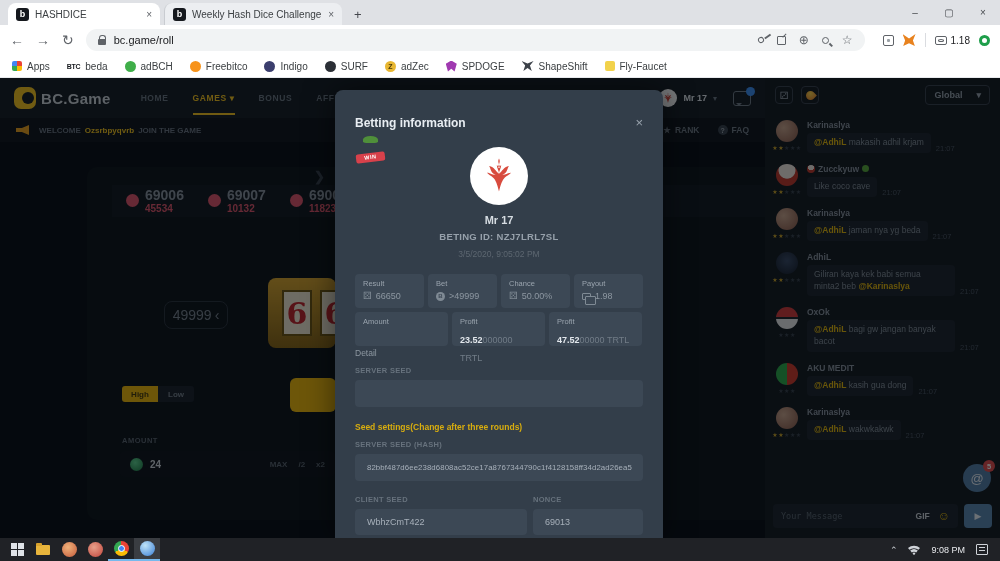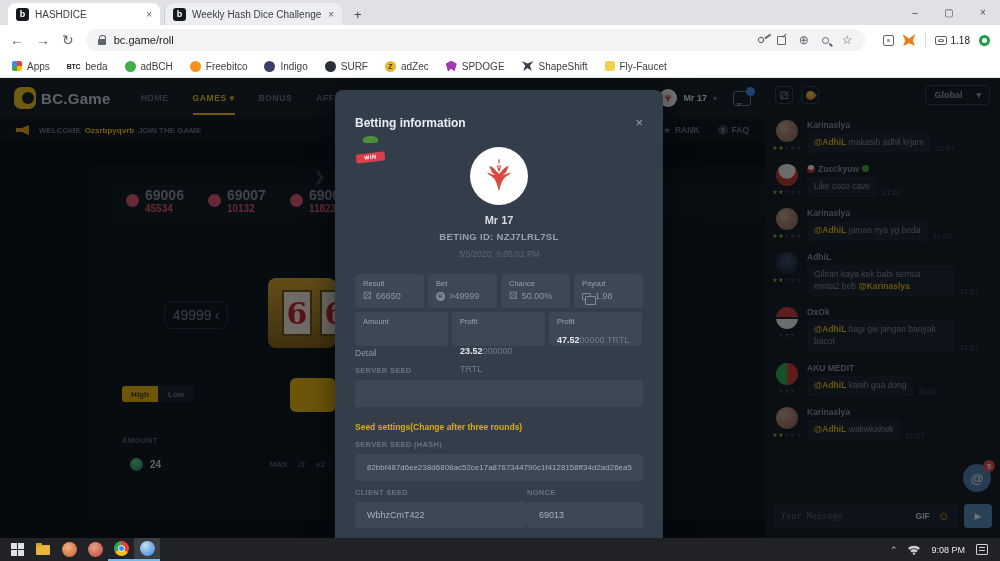--- a/index.html
+++ b/index.html
@@ -155,21 +155,21 @@
   .scards::after{content:"";position:absolute;left:2px;top:2px;width:9px;height:7px;border:1px solid #7f8a94;border-radius:1px;background:#3c4855}
   .statrow2{display:flex;gap:4px;margin-top:4px}
   .sbox2{width:93px;height:34px;background:#3c4855;border-radius:4px;padding:5px 8px}
   .v-bold{color:#e2e7ec;font-weight:bold;font-size:9px}
   .v-dim{color:#717c87;font-size:9px}
   .m-detail{color:#8d97a1;font-size:8.5px;margin-top:2px}
   .m-sublabel{color:#67727d;font-size:7.5px;font-weight:bold;margin-top:8px;letter-spacing:.3px}
   .m-input{height:27px;background:#3c4855;border-radius:4px;margin-top:5px;display:flex;align-items:center;padding-left:12px;color:#a7b0ba}
   .m-hash{font-size:7.8px;letter-spacing:.1px}
   .m-seedset{color:#d8ad0e;font-size:8.5px;font-weight:bold;margin-top:15px}
-  .seedrow{display:flex;gap:0;margin-top:7px}
+  .seedrow{display:flex;gap:6px;margin-top:14px}
   .seedcol1{width:172px}.seedcol2{flex:1}
   .m-input2{height:26px;background:#3c4855;border-radius:4px;margin-top:5px;display:flex;align-items:center;padding-left:12px;color:#a7b0ba;font-size:9px}
 
   
   .taskbar{position:absolute;left:0;bottom:0;width:1000px;height:23px;background:#202226;display:flex;align-items:center;padding:0 4px;z-index:60}
   .tb-cell{width:26px;height:23px;display:flex;align-items:center;justify-content:center;position:relative}
   .win-ico{width:6px;height:6px;background:#dfe3e8;box-shadow:7px 0 #dfe3e8,0 7px #dfe3e8,7px 7px #dfe3e8;margin:0 7px 7px 0}
   .folder-ico{width:14px;height:10px;background:#e8b53c;border-radius:1px;position:relative}
   .folder-ico::before{content:"";position:absolute;top:-2px;left:0;width:6px;height:3px;background:#d8a22c;border-radius:1px 1px 0 0}
   .app1{width:15px;height:15px;border-radius:50%;background:radial-gradient(circle at 40% 35%,#f0b27a,#c45a3b)}
@@ -577,21 +577,21 @@
             </div>
         </div>
       </div>
 
       <div class="statrow2">
         <div class="sbox2">
           <div class="slabel">Amount</div>
         </div>
         <div class="sbox2">
           <div class="slabel">Profit</div>
-          <div style="margin-top:14px"><span class="v-bold">23.52</span><span class="v-dim">000000</span><span class="v-dim"> TRTL</span></div>
+          <div style="margin-top:3px"><span class="v-bold">23.52</span><span class="v-dim">000000</span><span class="v-dim"> TRTL</span></div>
         </div>
         <div class="sbox2">
           <div class="slabel">Profit</div>
           <div style="margin-top:3px"><span class="v-bold">47.52</span><span class="v-dim">00000</span><span class="v-dim"> TRTL</span></div>
         </div>
       </div>
 
       <div class="m-detail">Detail</div>
       <div class="m-sublabel">SERVER SEED</div>
       <div class="m-input"></div>

